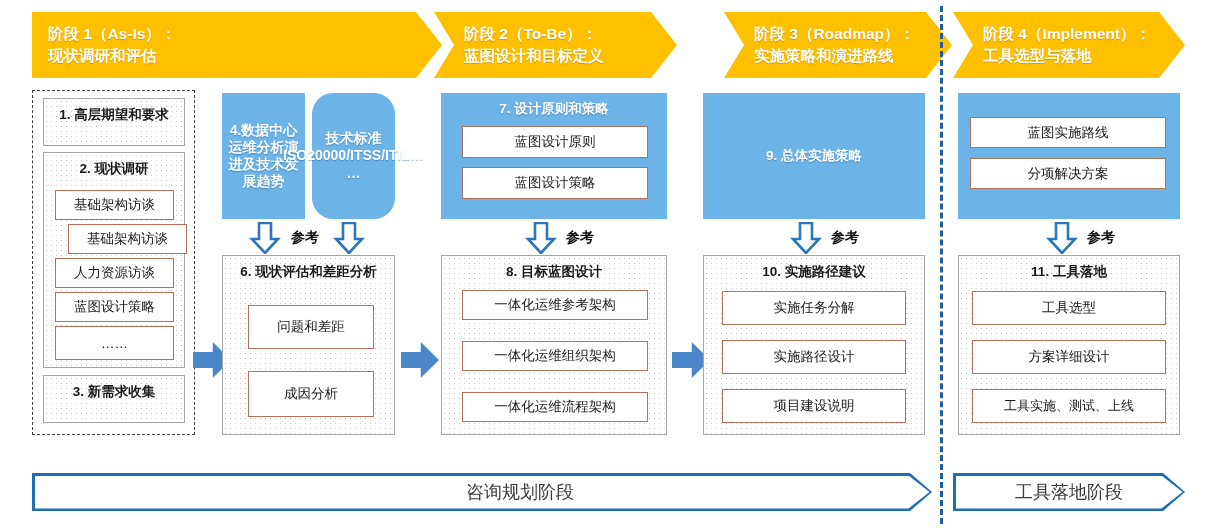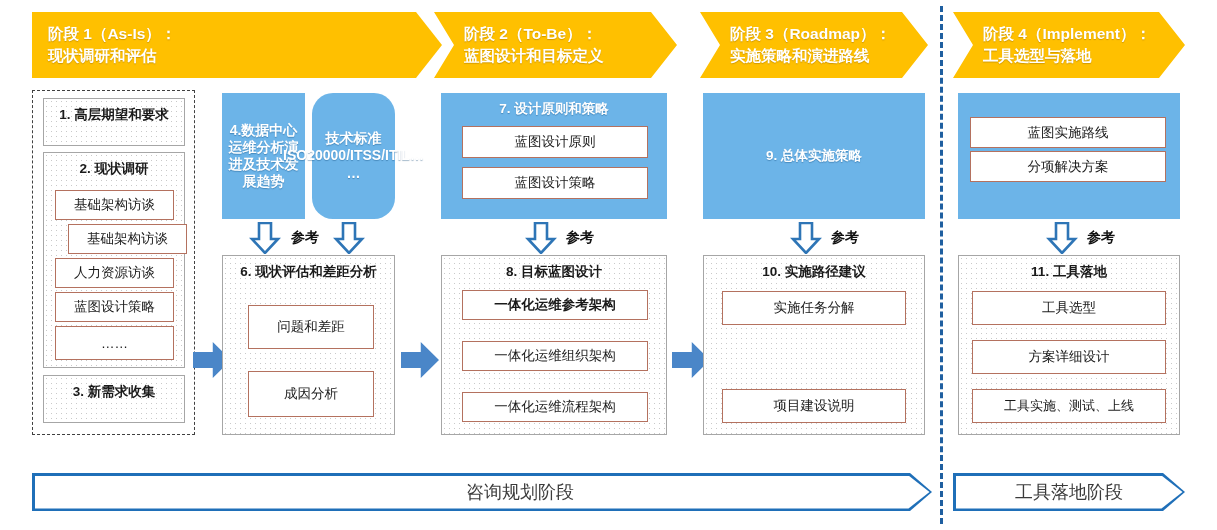--- a/index.html
+++ b/index.html
@@ -110,21 +110,21 @@
   <div class="chevron" style="left:32px;top:12px;width:410px;height:66px;">
     <span class="l1">阶段 1（As-Is）：</span>
     <span class="l2">现状调研和评估</span>
   </div>
 
   <div class="chevron notch" style="left:434px;top:12px;width:243px;height:66px;">
     <span class="l1">阶段 2（To-Be）：</span>
     <span class="l2">蓝图设计和目标定义</span>
   </div>
 
-  <div class="chevron notch" style="left:700px;top:12px;width:228px;height:66px;">
+  <div class="chevron notch" style="left:724px;top:12px;width:228px;height:66px;">
     <span class="l1">阶段 3（Roadmap）：</span>
     <span class="l2">实施策略和演进路线</span>
   </div>
 
   <div class="chevron notch" style="left:953px;top:12px;width:232px;height:66px;">
     <span class="l1">阶段 4（Implement）：</span>
     <span class="l2">工具选型与落地</span>
   </div>
 
   <div class="dashed-group" style="left:32px;top:90px;width:163px;height:345px;"></div>
@@ -202,21 +202,21 @@
   <div class="arrow-down" style="left:525px;top:222px;width:32px;height:32px;">
     <svg width="32" height="32" viewBox="0 0 32 32">
         <polygon points="10,1 22,1 22,17 29,17 16,31 3,17 10,17" fill="#ffffff" stroke="#2E75B6" stroke-width="2.6"></polygon>
       </svg>
   </div>
   <div class="refer-label" style="left:566px;top:229px;">参考</div>
 
   <div class="dotted" style="left:441px;top:255px;width:226px;height:180px;">
     <div class="panel-title">8. 目标蓝图设计</div>
   </div>
-  <div class="item" style="left:462px;top:290px;width:186px;height:30px;font-weight:bold;">
+  <div class="item" style="left:462px;top:290px;width:186px;height:30px;">
     <span>一体化运维参考架构</span>
     </div>
   <div class="item" style="left:462px;top:341px;width:186px;height:30px;">
     <span>一体化运维组织架构</span>
     </div>
   <div class="item" style="left:462px;top:392px;width:186px;height:30px;">
     <span>一体化运维流程架构</span>
     </div>
 
   <div class="arrow-right" style="left:672px;top:342px;width:38px;height:36px;"></div>
@@ -230,32 +230,35 @@
         <polygon points="10,1 22,1 22,17 29,17 16,31 3,17 10,17" fill="#ffffff" stroke="#2E75B6" stroke-width="2.6"></polygon>
       </svg>
   </div>
   <div class="refer-label" style="left:831px;top:229px;">参考</div>
 
   <div class="dotted" style="left:703px;top:255px;width:222px;height:180px;">
     <div class="panel-title">10. 实施路径建议</div>
   </div>
   <div class="item" style="left:722px;top:291px;width:184px;height:34px;">
     <span>实施任务分解</span>
+    </div>
+  <div class="item" style="left:722px;top:340px;width:184px;height:34px;">
+    <span>实施路径设计</span>
     </div>
   <div class="item" style="left:722px;top:389px;width:184px;height:34px;font-family:Liberation Serif, serif;">
     <span>项目建设说明</span>
     </div>
 
   <div class="divider" style="left:940px;top:6px;height:518px;"></div>
 
   <div class="bluebox" style="left:958px;top:93px;width:222px;height:126px;"></div>
   <div class="item" style="left:970px;top:117px;width:196px;height:31px;">
     <span>蓝图实施路线</span>
     </div>
-  <div class="item" style="left:970px;top:151px;width:196px;height:31px;">
+  <div class="item" style="left:970px;top:158px;width:196px;height:31px;">
     <span>分项解决方案</span>
     </div>
 
   <div class="arrow-down" style="left:1046px;top:222px;width:32px;height:32px;">
     <svg width="32" height="32" viewBox="0 0 32 32">
         <polygon points="10,1 22,1 22,17 29,17 16,31 3,17 10,17" fill="#ffffff" stroke="#2E75B6" stroke-width="2.6"></polygon>
       </svg>
   </div>
   <div class="refer-label" style="left:1087px;top:229px;">参考</div>
 

